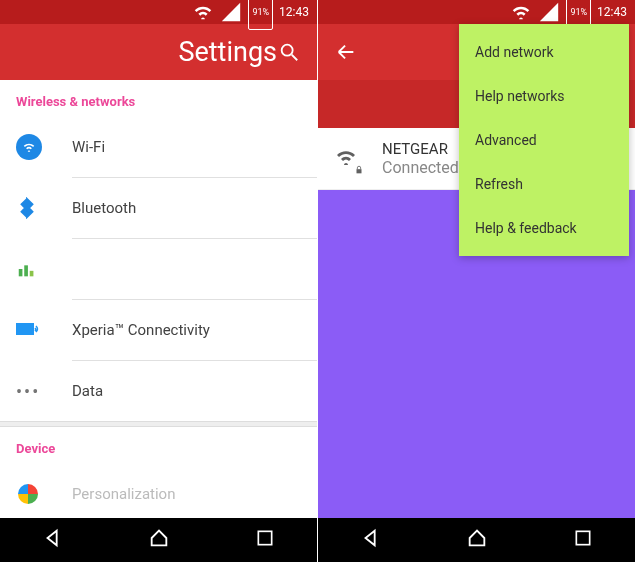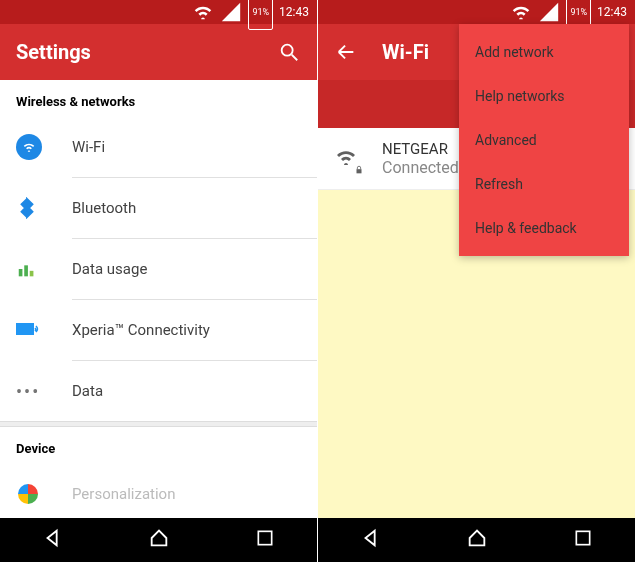--- a/index.html
+++ b/index.html
@@ -2,41 +2,41 @@
 <html><head>
 <meta charset="utf-8">
 <style>
   * { margin: 0; padding: 0; box-sizing: border-box; font-family: Roboto, Arial, sans-serif; }
   body { background: #fff; width: 635px; height: 562px; display: flex; }
   .phone { width: 317px; height: 562px; position: relative; background: #fff; overflow: hidden; }
   .phone + .phone { margin-left: 1px; }
   .status-bar { height: 24px; background: #b71c1c; display: flex; justify-content: flex-end; align-items: center; padding: 0 8px; gap: 6px; color: #fff; font-size: 12px; }
   .status-bar .batt { border: 1px solid #fff; padding: 11px 3px; font-size: 9px; border-radius: 2px; line-height: 12px; }
   .app-bar { height: 56px; background: #d32f2f; display: flex; align-items: center; padding: 0 16px; color: #fff; }
-  .app-bar .title { font-size: 20px; font-weight: 700; flex: 1; }
+  .app-bar .title { font-size: 27px; font-weight: 400; flex: 1; text-align: right; }
   .app-bar .icon-btn { width: 24px; height: 24px; display: flex; align-items: center; justify-content: center; }
   .app-bar .back { margin-right: 24px; }
-  .subheader { padding: 14px 16px 8px; color: #000000; font-size: 13px; font-weight: 700; }
+  .subheader { padding: 14px 16px 8px; color: #ec4899; font-size: 13px; font-weight: 700; }
   .list-item { display: flex; align-items: center; height: 60px; padding: 0 16px; }
   .list-item .icon { width: 40px; display: flex; align-items: center; justify-content: flex-start; }
   .list-item .label { font-size: 15px; color: #424242; padding-left: 16px; }
   .divider { height: 1px; background: #e0e0e0; margin-left: 72px; }
   .sep-thick { height: 6px; background: #eeeeee; border-top: 1px solid #ddd; border-bottom: 1px solid #ddd; }
   .toggle-bar { height: 48px; background: #c62828; color: #fff; display: flex; align-items: center; padding: 0 16px; font-size: 15px; justify-content: center; }
   .net-item { display: flex; align-items: center; padding: 12px 16px; border-bottom: 1px solid #eee; }
   .net-item .icon { width: 36px; position: relative; }
   .net-item .txt { padding-left: 12px; }
   .net-item .name { font-size: 15px; color: #333; }
   .net-item .sub { font-size: 16px; color: #888; }
-  .menu { position: absolute; top: 24px; right: 6px; width: 170px; background: #ef4444; box-shadow: 0 2px 8px rgba(0,0,0,0.25); z-index: 10; padding: 6px 0; }
+  .menu { position: absolute; top: 24px; right: 6px; width: 170px; background: #bef264; box-shadow: 0 2px 8px rgba(0,0,0,0.25); z-index: 10; padding: 6px 0; }
   .menu-item { padding: 14px 16px; font-size: 14px; color: #333; }
   .navbar { position: absolute; bottom: 0; left: 0; right: 0; height: 44px; background: #000; display: flex; align-items: center; justify-content: space-around; }
   .navbar svg { fill: none; stroke: #fff; stroke-width: 2; }
   .content { position: absolute; top: 80px; bottom: 44px; left: 0; right: 0; overflow: hidden; background: #fff; }
-  .content2 { position: absolute; top: 80px; bottom: 44px; left: 0; right: 0; background: #fef9c3; }
+  .content2 { position: absolute; top: 80px; bottom: 44px; left: 0; right: 0; background: #8b5cf6; }
   svg.ic { width: 22px; height: 22px; }
   .circle { width: 26px; height: 26px; border-radius: 50%; display: flex; align-items: center; justify-content: center; }
 </style>
 </head>
 <body>
 
 <div class="phone">
   <div class="status-bar">
     <svg class="ic" viewBox="0 0 24 24">
         <path fill="#fff" d="M12 18c1 0 2 .8 2 2h-4c0-1.2 1-2 2-2zm-5-4c3-3 7-3 10 0l-2 2c-2-2-4-2-6 0zm-4-4c5-5 13-5 18 0l-2 2c-4-4-10-4-14 0z"></path>
@@ -84,21 +84,20 @@
     <div class="divider"></div>
 
     <div class="list-item">
       <span class="icon">
           <svg width="22" height="22" viewBox="0 0 24 24">
             <rect x="3" y="12" width="4" height="8" fill="#4caf50"></rect>
             <rect x="9" y="8" width="4" height="12" fill="#4caf50"></rect>
             <rect x="15" y="14" width="4" height="6" fill="#8bc34a"></rect>
           </svg>
         </span>
-      <span class="label">Data usage</span>
     </div>
     <div class="divider"></div>
 
     <div class="list-item">
       <span class="icon">
           <svg width="24" height="18" viewBox="0 0 24 18">
             <rect x="0" y="2" width="18" height="12" fill="#2196f3"></rect>
             <path d="M20 5c2 2 2 4 0 6M19 7c1 1 1 2 0 3" fill="none" stroke="#2196f3" stroke-width="1.5"></path>
           </svg>
         </span>

